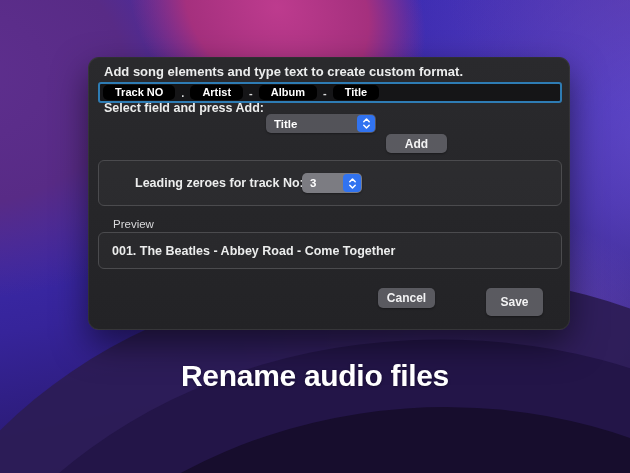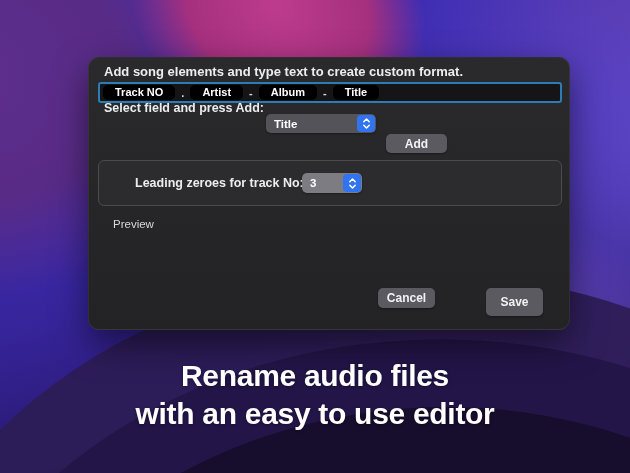--- a/index.html
+++ b/index.html
@@ -129,23 +129,25 @@
           <svg width="9" height="13" viewBox="0 0 10 14">
             <path d="M2 5 L5 2 L8 5" stroke="#fff" stroke-width="1.7" fill="none" stroke-linecap="round" stroke-linejoin="round"></path>
             <path d="M2 9 L5 12 L8 9" stroke="#fff" stroke-width="1.7" fill="none" stroke-linecap="round" stroke-linejoin="round"></path>
           </svg>
         </span>
       </div>
     </div>
 
     <div class="preview-label">Preview</div>
 
+    <div class="preview-box">
+      <span class="preview-text">001. The Beatles - Abbey Road - Come Together</span>
+    </div>
 
     <div class="btn btn-cancel">Cancel</div>
     <div class="btn btn-save">Save</div>
   </div>
 
   <div class="caption">
     <div>Rename audio files</div>
-    <div>with an easy to use editor</div>
   </div>
 
 </div>
 
 </body></html>

